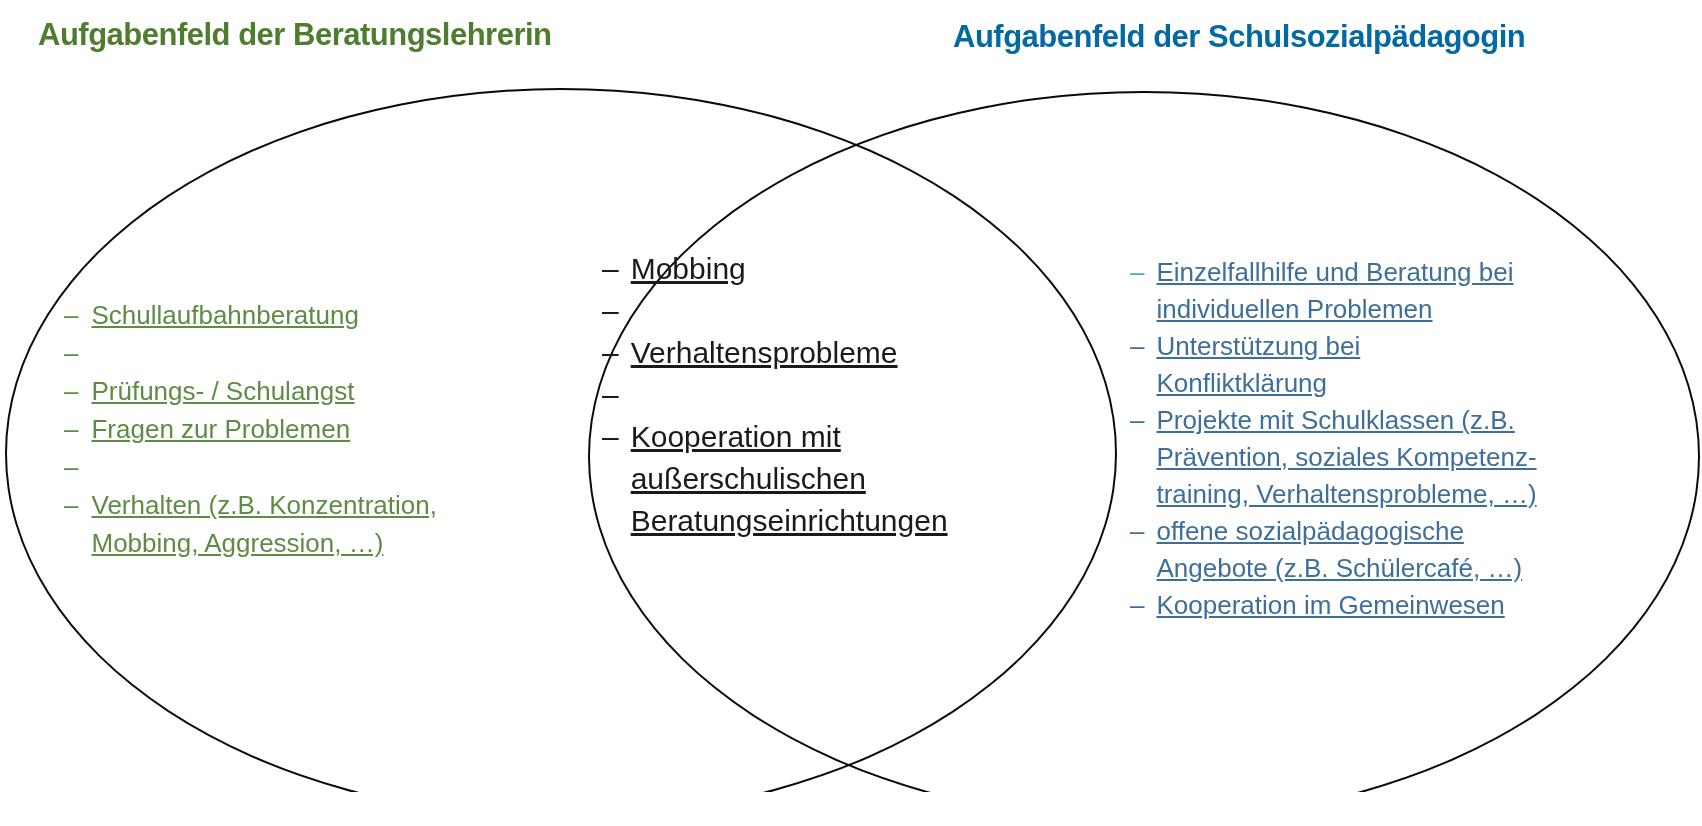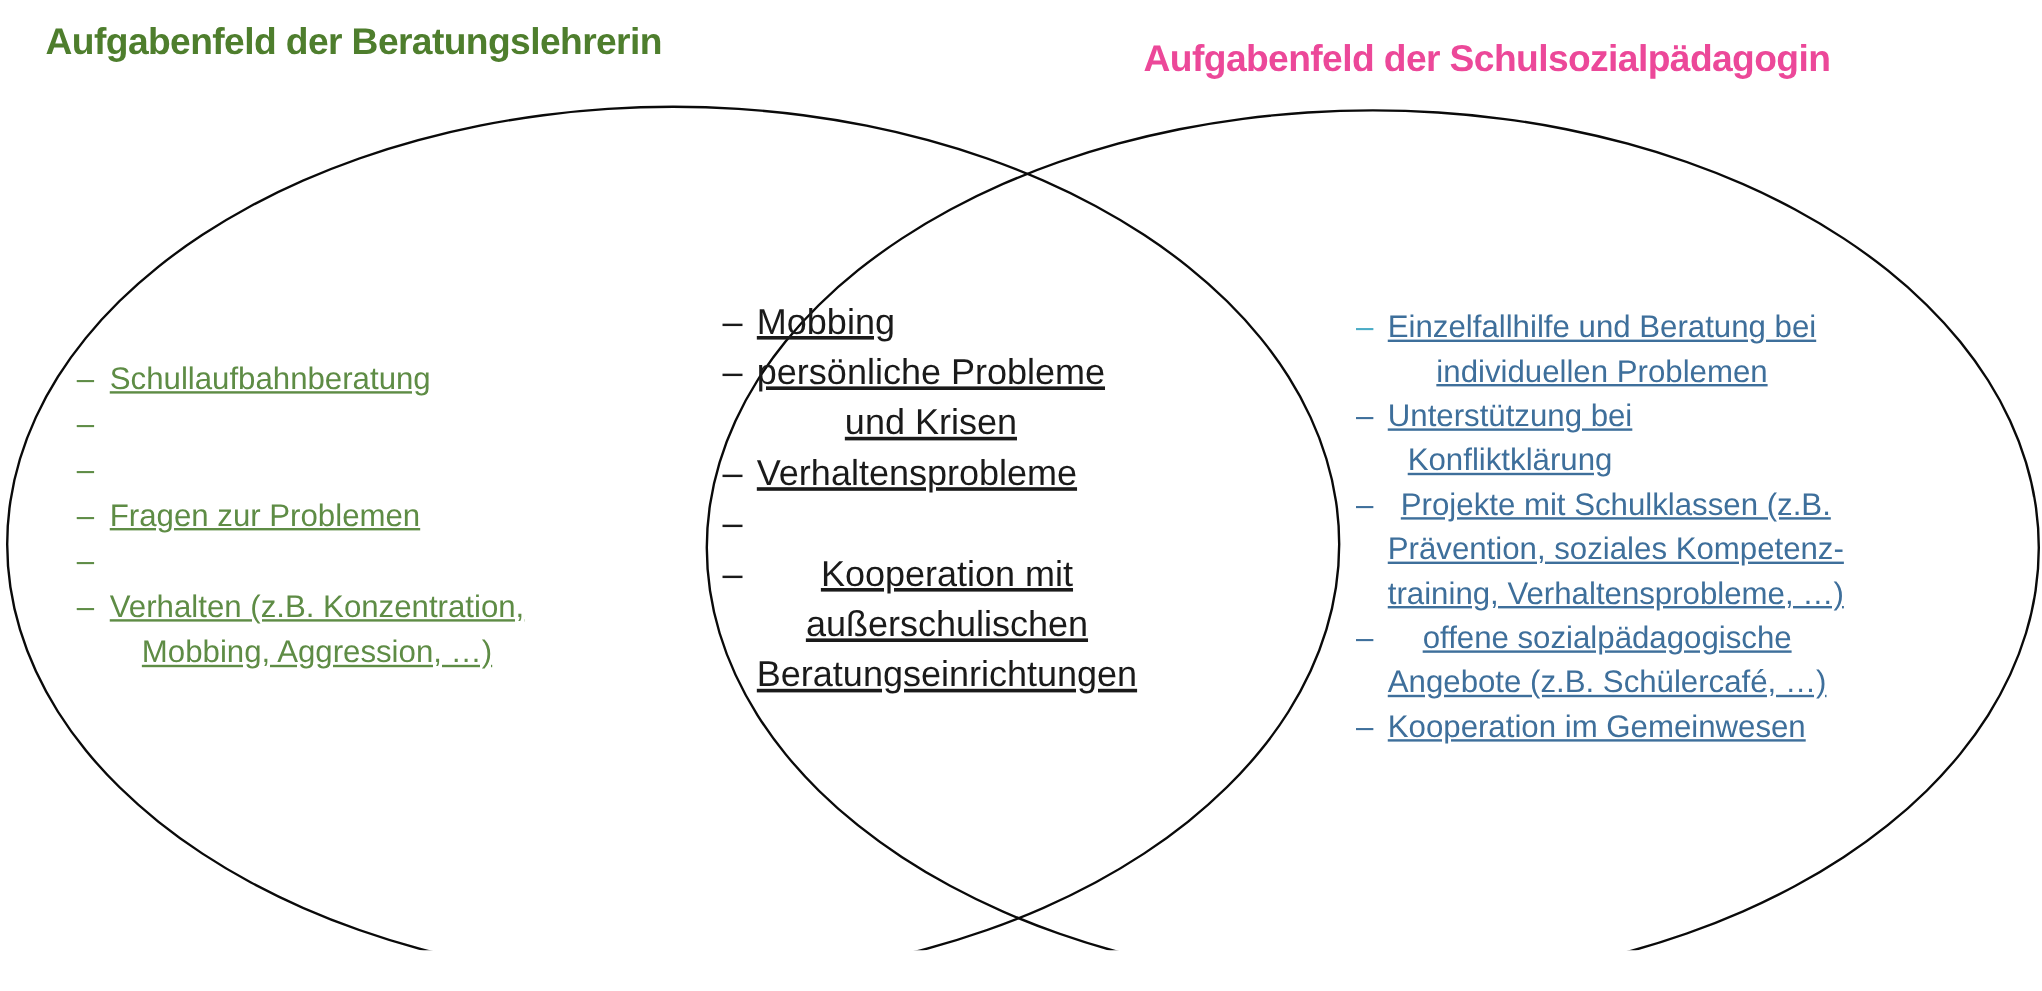--- a/index.html
+++ b/index.html
@@ -7,40 +7,39 @@
     padding: 0;
     background: #ffffff;
     font-family: "Liberation Sans", sans-serif;
   }
   .canvas {
     position: relative;
     width: 1702px;
     height: 792px;
     background: #ffffff;
     overflow: hidden;
-    text-align: center;
   }
   .ellipse {
     position: absolute;
     border: 2px solid #0a0a0a;
     border-radius: 50%;
     background: transparent;
   }
   .ellipse-left  { left: 5px;  top: 88px; width: 1108px; height: 727px; }
   .ellipse-right { left: 588px; top: 91px; width: 1108px; height: 727px; }
 
   .title {
     position: absolute;
     font-size: 31px;
     font-weight: bold;
     letter-spacing: -0.5px;
     white-space: nowrap;
   }
   .title-left  { left: 38px;  top: 17px; color: #4E7E2D; }
-  .title-right { left: 953px; top: 19px; color: #ec4899; margin-top: 12px; }
+  .title-right { left: 953px; top: 19px; color: #0369a1; }
 
   ul.vlist {
     list-style: none;
     margin: 0;
     padding: 0;
     position: absolute;
   }
   ul.vlist li {
     display: flex;
     align-items: flex-start;
@@ -89,20 +88,21 @@
   <ul class="vlist list-left">
     <li>
       <span class="dash">–</span>
       <span class="txt">Schullaufbahnberatung</span>
     </li>
     <li>
       <span class="dash">–</span>
     </li>
     <li>
       <span class="dash">–</span>
+      <span class="txt">Prüfungs- / Schulangst</span>
     </li>
     <li>
       <span class="dash">–</span>
       <span class="txt">Fragen zur Problemen</span>
     </li>
     <li>
       <span class="dash">–</span>
     </li>
     <li>
       <span class="dash">–</span>
@@ -111,22 +111,20 @@
     </li>
   </ul>
 
   <ul class="vlist list-center">
     <li>
       <span class="dash">–</span>
       <span class="txt">Mobbing</span>
     </li>
     <li>
       <span class="dash">–</span>
-      <span class="txt">persönliche Probleme
-und Krisen</span>
     </li>
     <li>
       <span class="dash">–</span>
       <span class="txt">Verhaltensprobleme</span>
     </li>
     <li>
       <span class="dash">–</span>
     </li>
     <li>
       <span class="dash">–</span>

